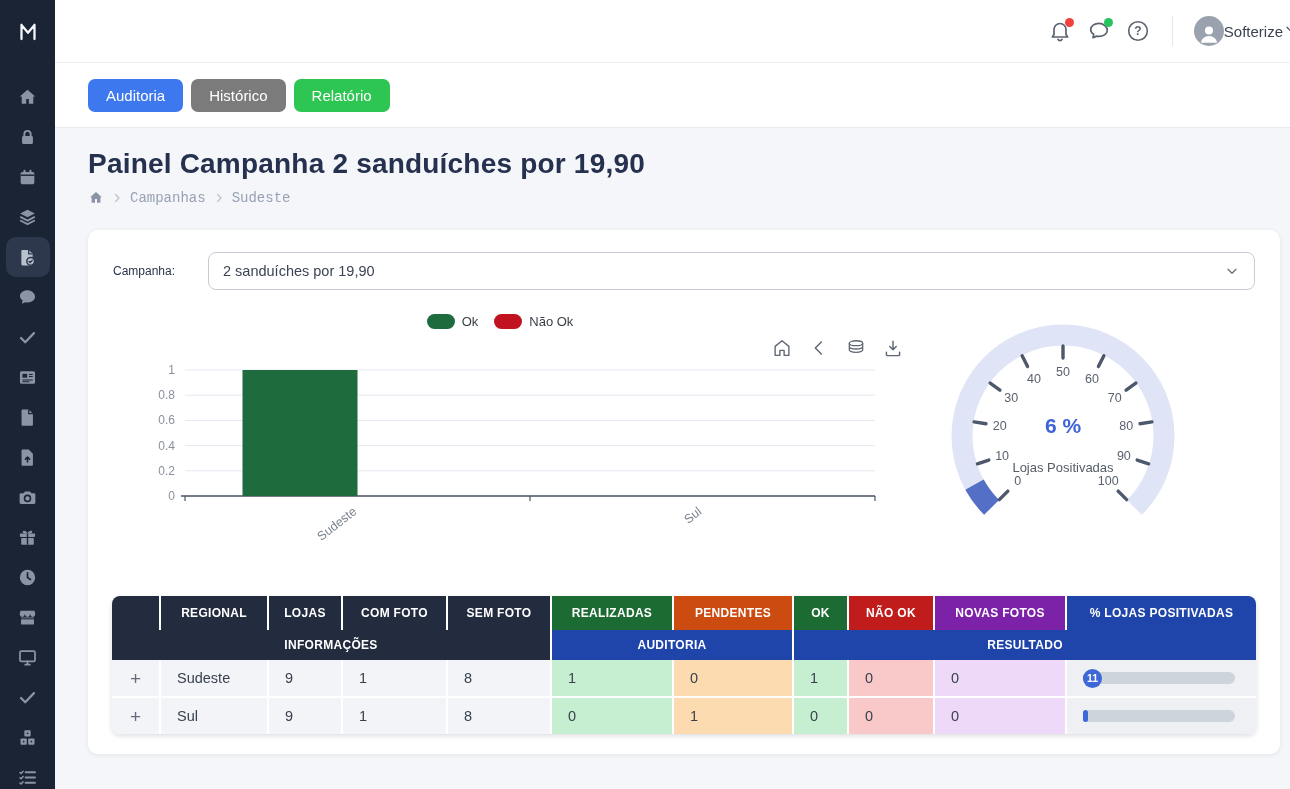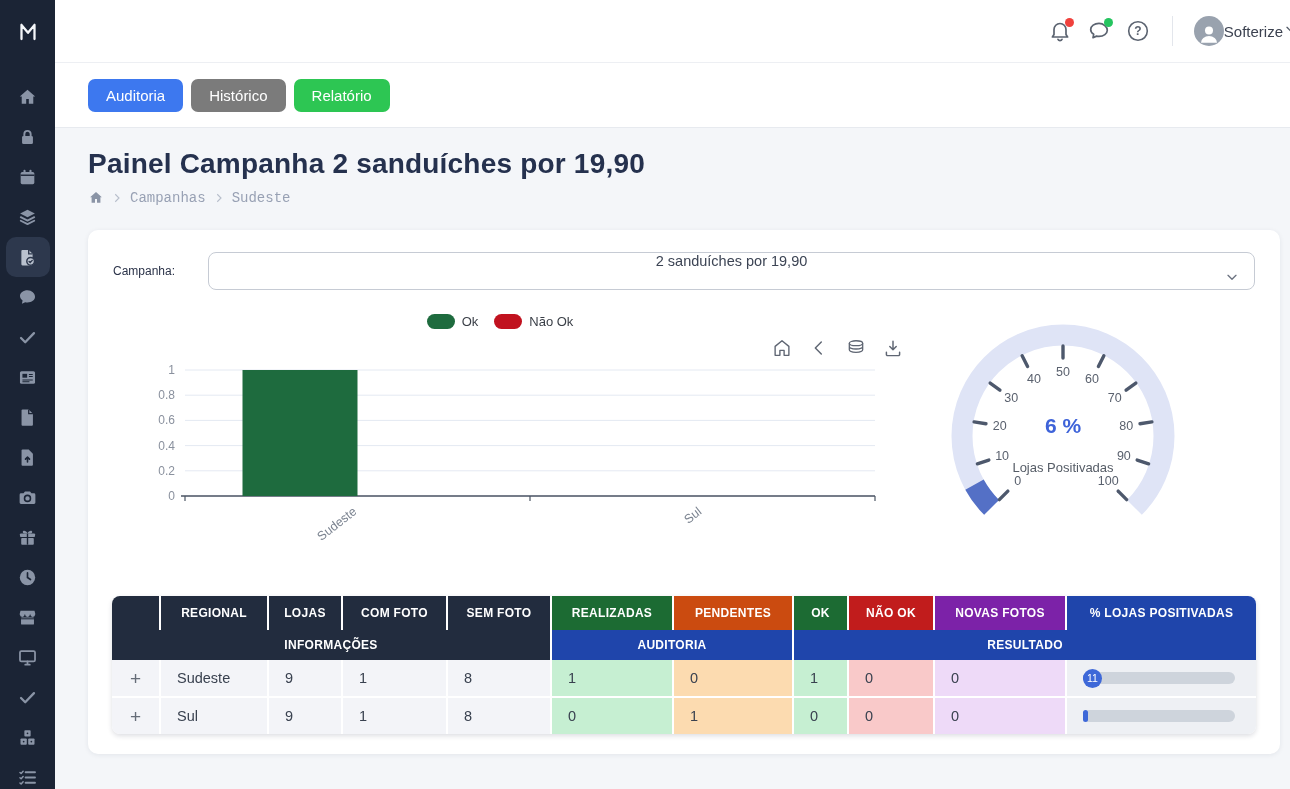--- a/index.html
+++ b/index.html
@@ -41,21 +41,21 @@
   .breadcrumb .crumb { cursor:pointer;font-family:Liberation Mono, monospace; }
   .bc-home { color:#8a94a6; display:flex; }
   .bc-home svg { width:16px; height:16px; }
   .bc-sep { color:#b7becb; display:flex; }
   .bc-sep svg { width:12px; height:12px; }
 
   
   .card { position:absolute; left:33px; top:230px; width:1192px; height:524px; background:#fff; border-radius:10px; box-shadow:0 1px 5px rgba(25,35,60,.08); }
   .filter-label { position:absolute; left:25px; top:261px; transform:translateY(-50%); font-size:12px; color:#2b3349; }
   .filter-label { top:41px; }
-  .select { position:absolute; left:120px; top:22px; width:1047px; height:38px; border:1px solid #c6cbd4; border-radius:8px; background:#fff; display:flex; align-items:center; padding:0 14px; font-size:14.5px; color:#3c4454; cursor:pointer;flex-direction:column; }
+  .select { position:absolute; left:120px; top:22px; width:1047px; height:38px; border:1px solid #c6cbd4; border-radius:8px; background:#fff; display:flex; align-items:center; padding:0 14px; font-size:14.5px; color:#3c4454; cursor:pointer; }
   .select .chev { margin-left:auto; color:#6b7280; display:flex; }
   .select .chev svg { width:16px; height:16px; }
 
   .legend { position:absolute; left:32px; top:84px; width:760px; display:flex; justify-content:center; align-items:center; gap:16px; }
   .legend-item { display:flex; align-items:center; gap:7px; font-size:13px; color:#3a3f47; }
   .legend-swatch { width:28px; height:15px; border-radius:8px; }
 
   .chart-toolbar { position:absolute; left:682px; top:106px; display:flex; gap:13px; color:#5f6673; }
   .ct-icon { width:24px; height:24px; cursor:pointer; display:flex; align-items:center; justify-content:center; }
   .ct-icon svg { width:22px; height:22px; }
@@ -70,21 +70,21 @@
   th { font-size:12px; font-weight:700; color:#fff; text-align:center; letter-spacing:.3px; }
   .th-group { height:30px; }
   .th-col { height:34px; }
   td { font-size:14.5px; color:#39414f; height:37px; padding-left:16px; }
   th + th, td + td { border-left:2px solid #fff; }
   tbody tr + tr td { border-top:2px solid #fff; }
   .td-expand { text-align:center; padding-left:0; }
   .expand-btn { display:inline-block; font-size:19px; color:#666d78; cursor:pointer; line-height:1; }
   .pbar-track { position:relative; width:152px; height:12px; background:#ced4dc; border-radius:7px; }
   .pbar-fill { position:absolute; left:0; top:0; height:12px; background:#3e68d8; border-radius:7px; }
-  .pbar-badge { position:absolute; top:-3.5px; width:19px; height:19px; border-radius:50%; background:#3e68d8; color:#fff; font-size:10.5px; font-weight:400; display:flex; align-items:center; justify-content:center; }
+  .pbar-badge { position:absolute; top:-3.5px; width:19px; height:19px; border-radius:50%; background:#3e68d8; color:#fff; font-size:10.5px; font-weight:700; display:flex; align-items:center; justify-content:center; }
 </style>
 </head>
 <body>
 
 <div class="app">
 
   <aside class="sidebar">
     <div class="logo">
       <svg width="26" height="26" viewBox="0 0 24 24">
         <path d="M6 18.5V5.5m0 0 6 7.2 6-7.2m0 0v13" stroke="#f4f6f9" stroke-width="2.1" fill="none" stroke-linejoin="round" stroke-linecap="round"></path>

